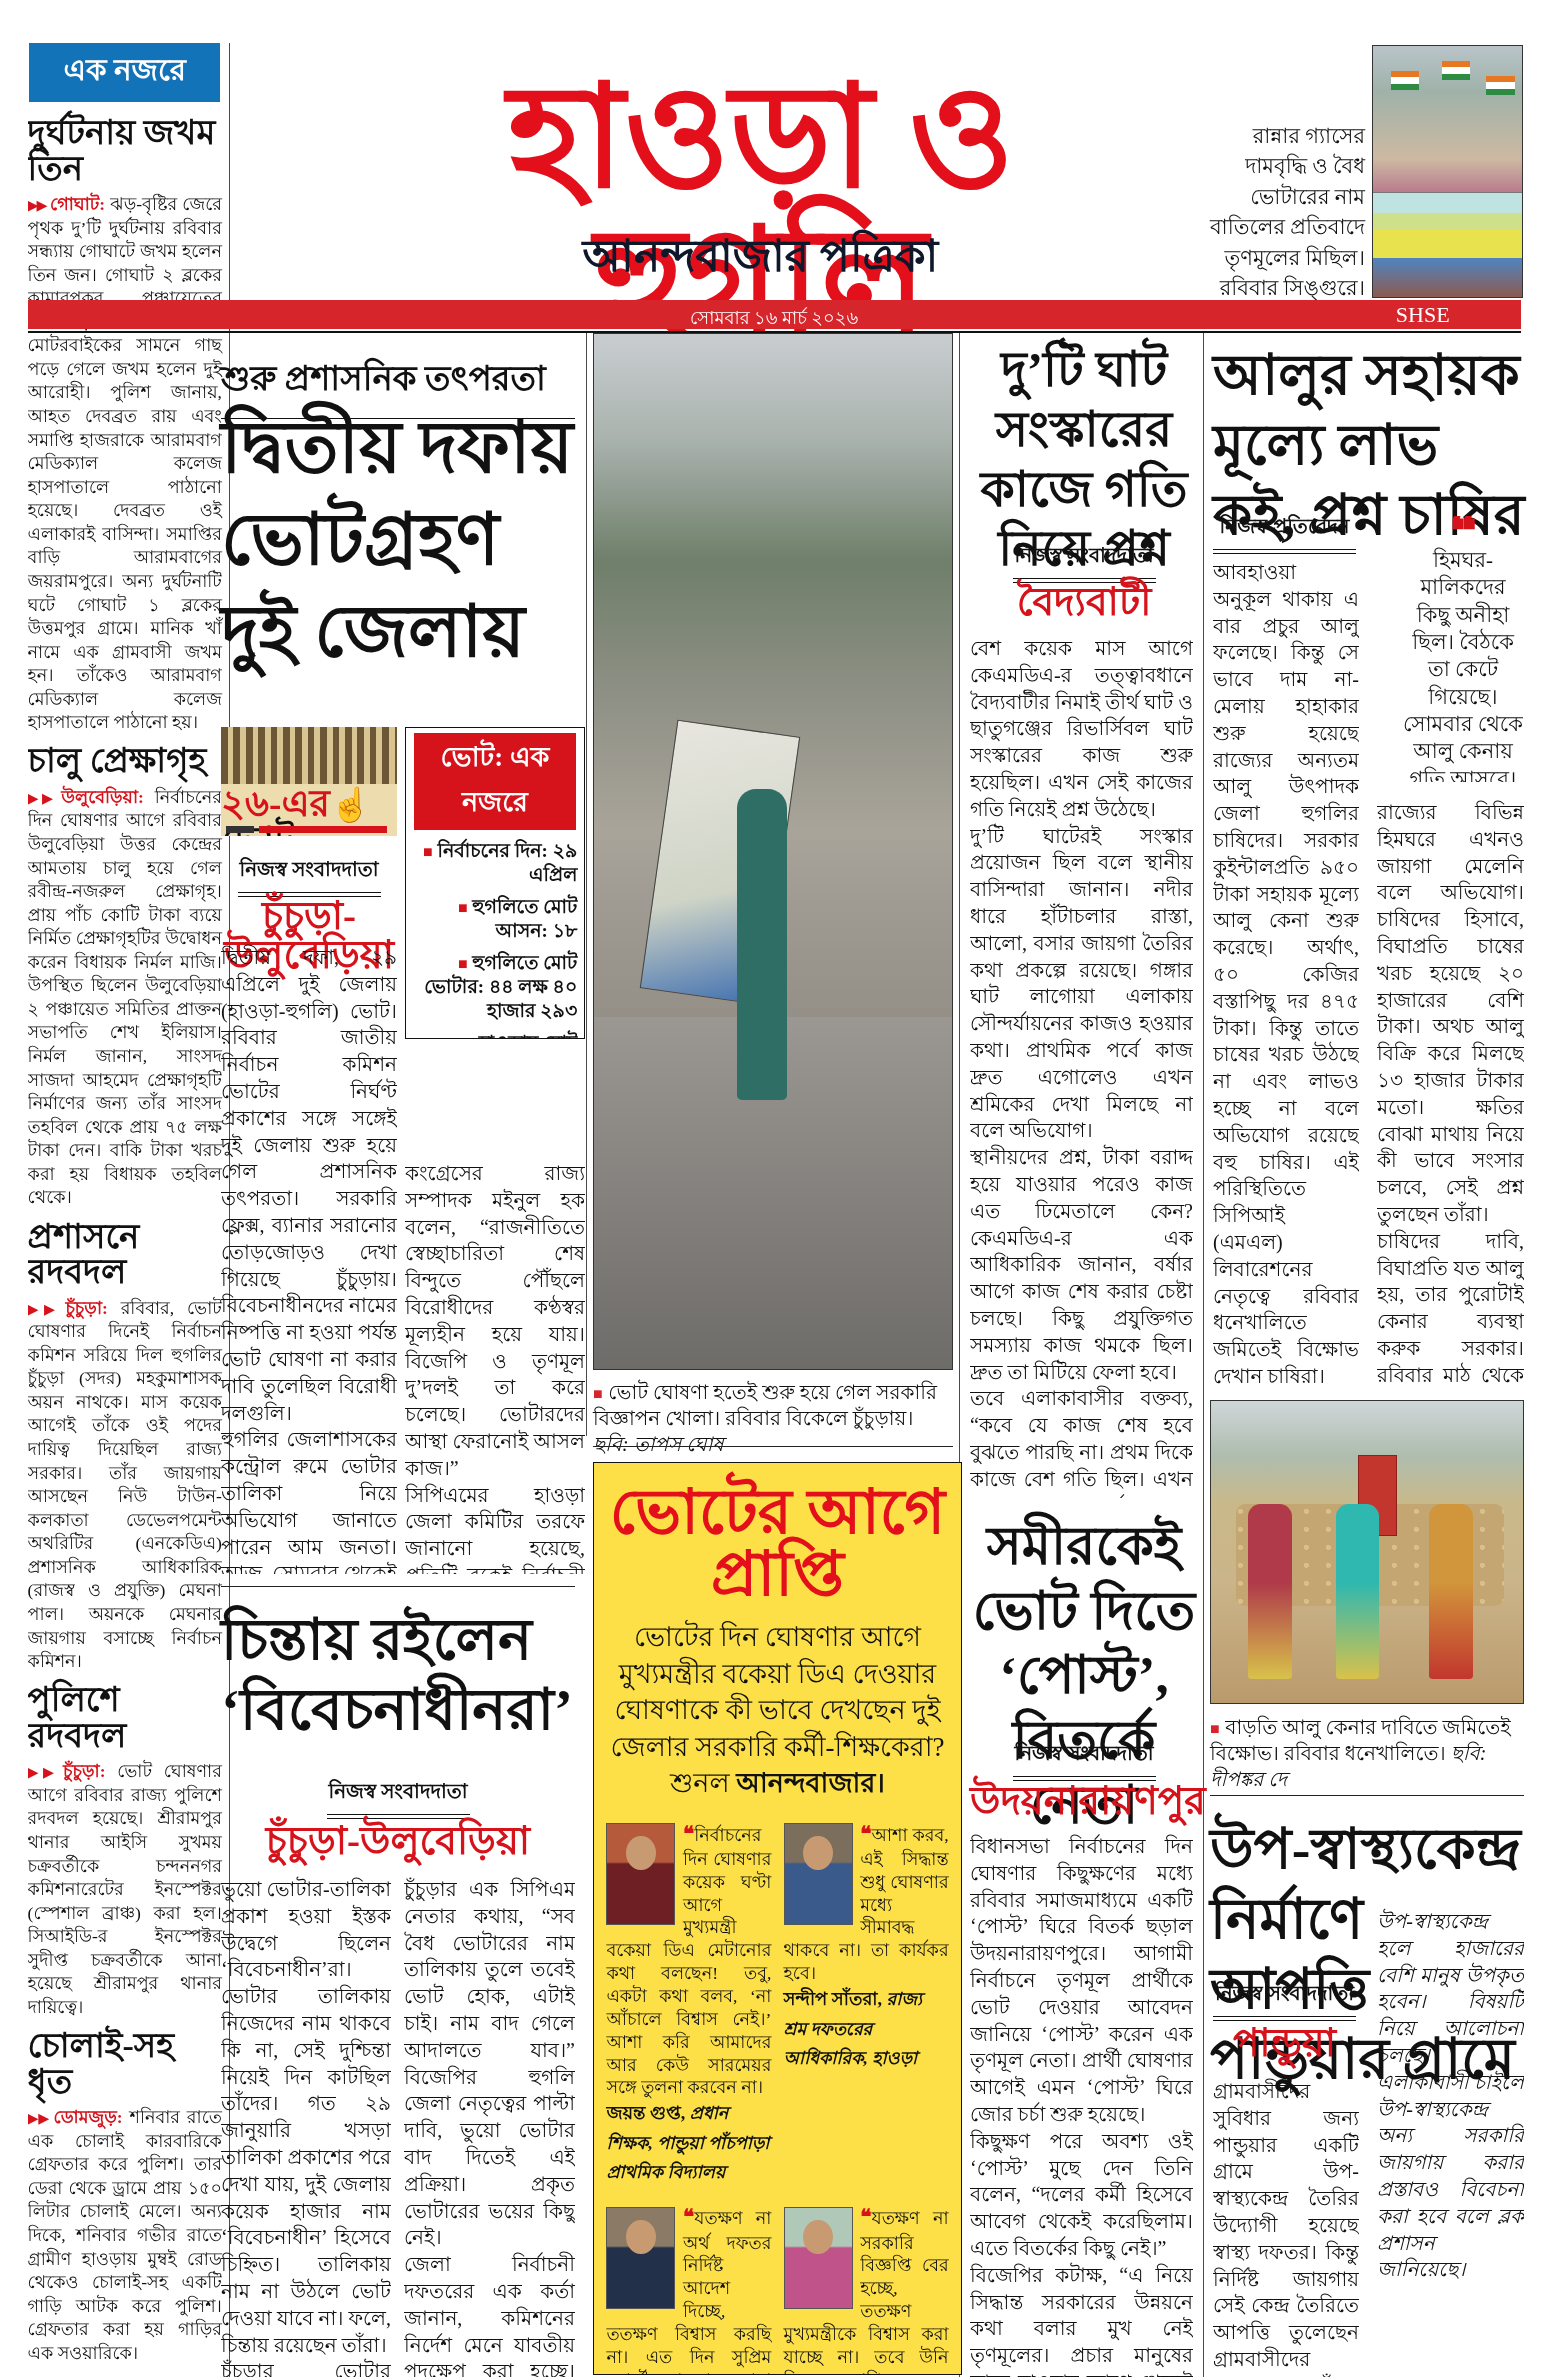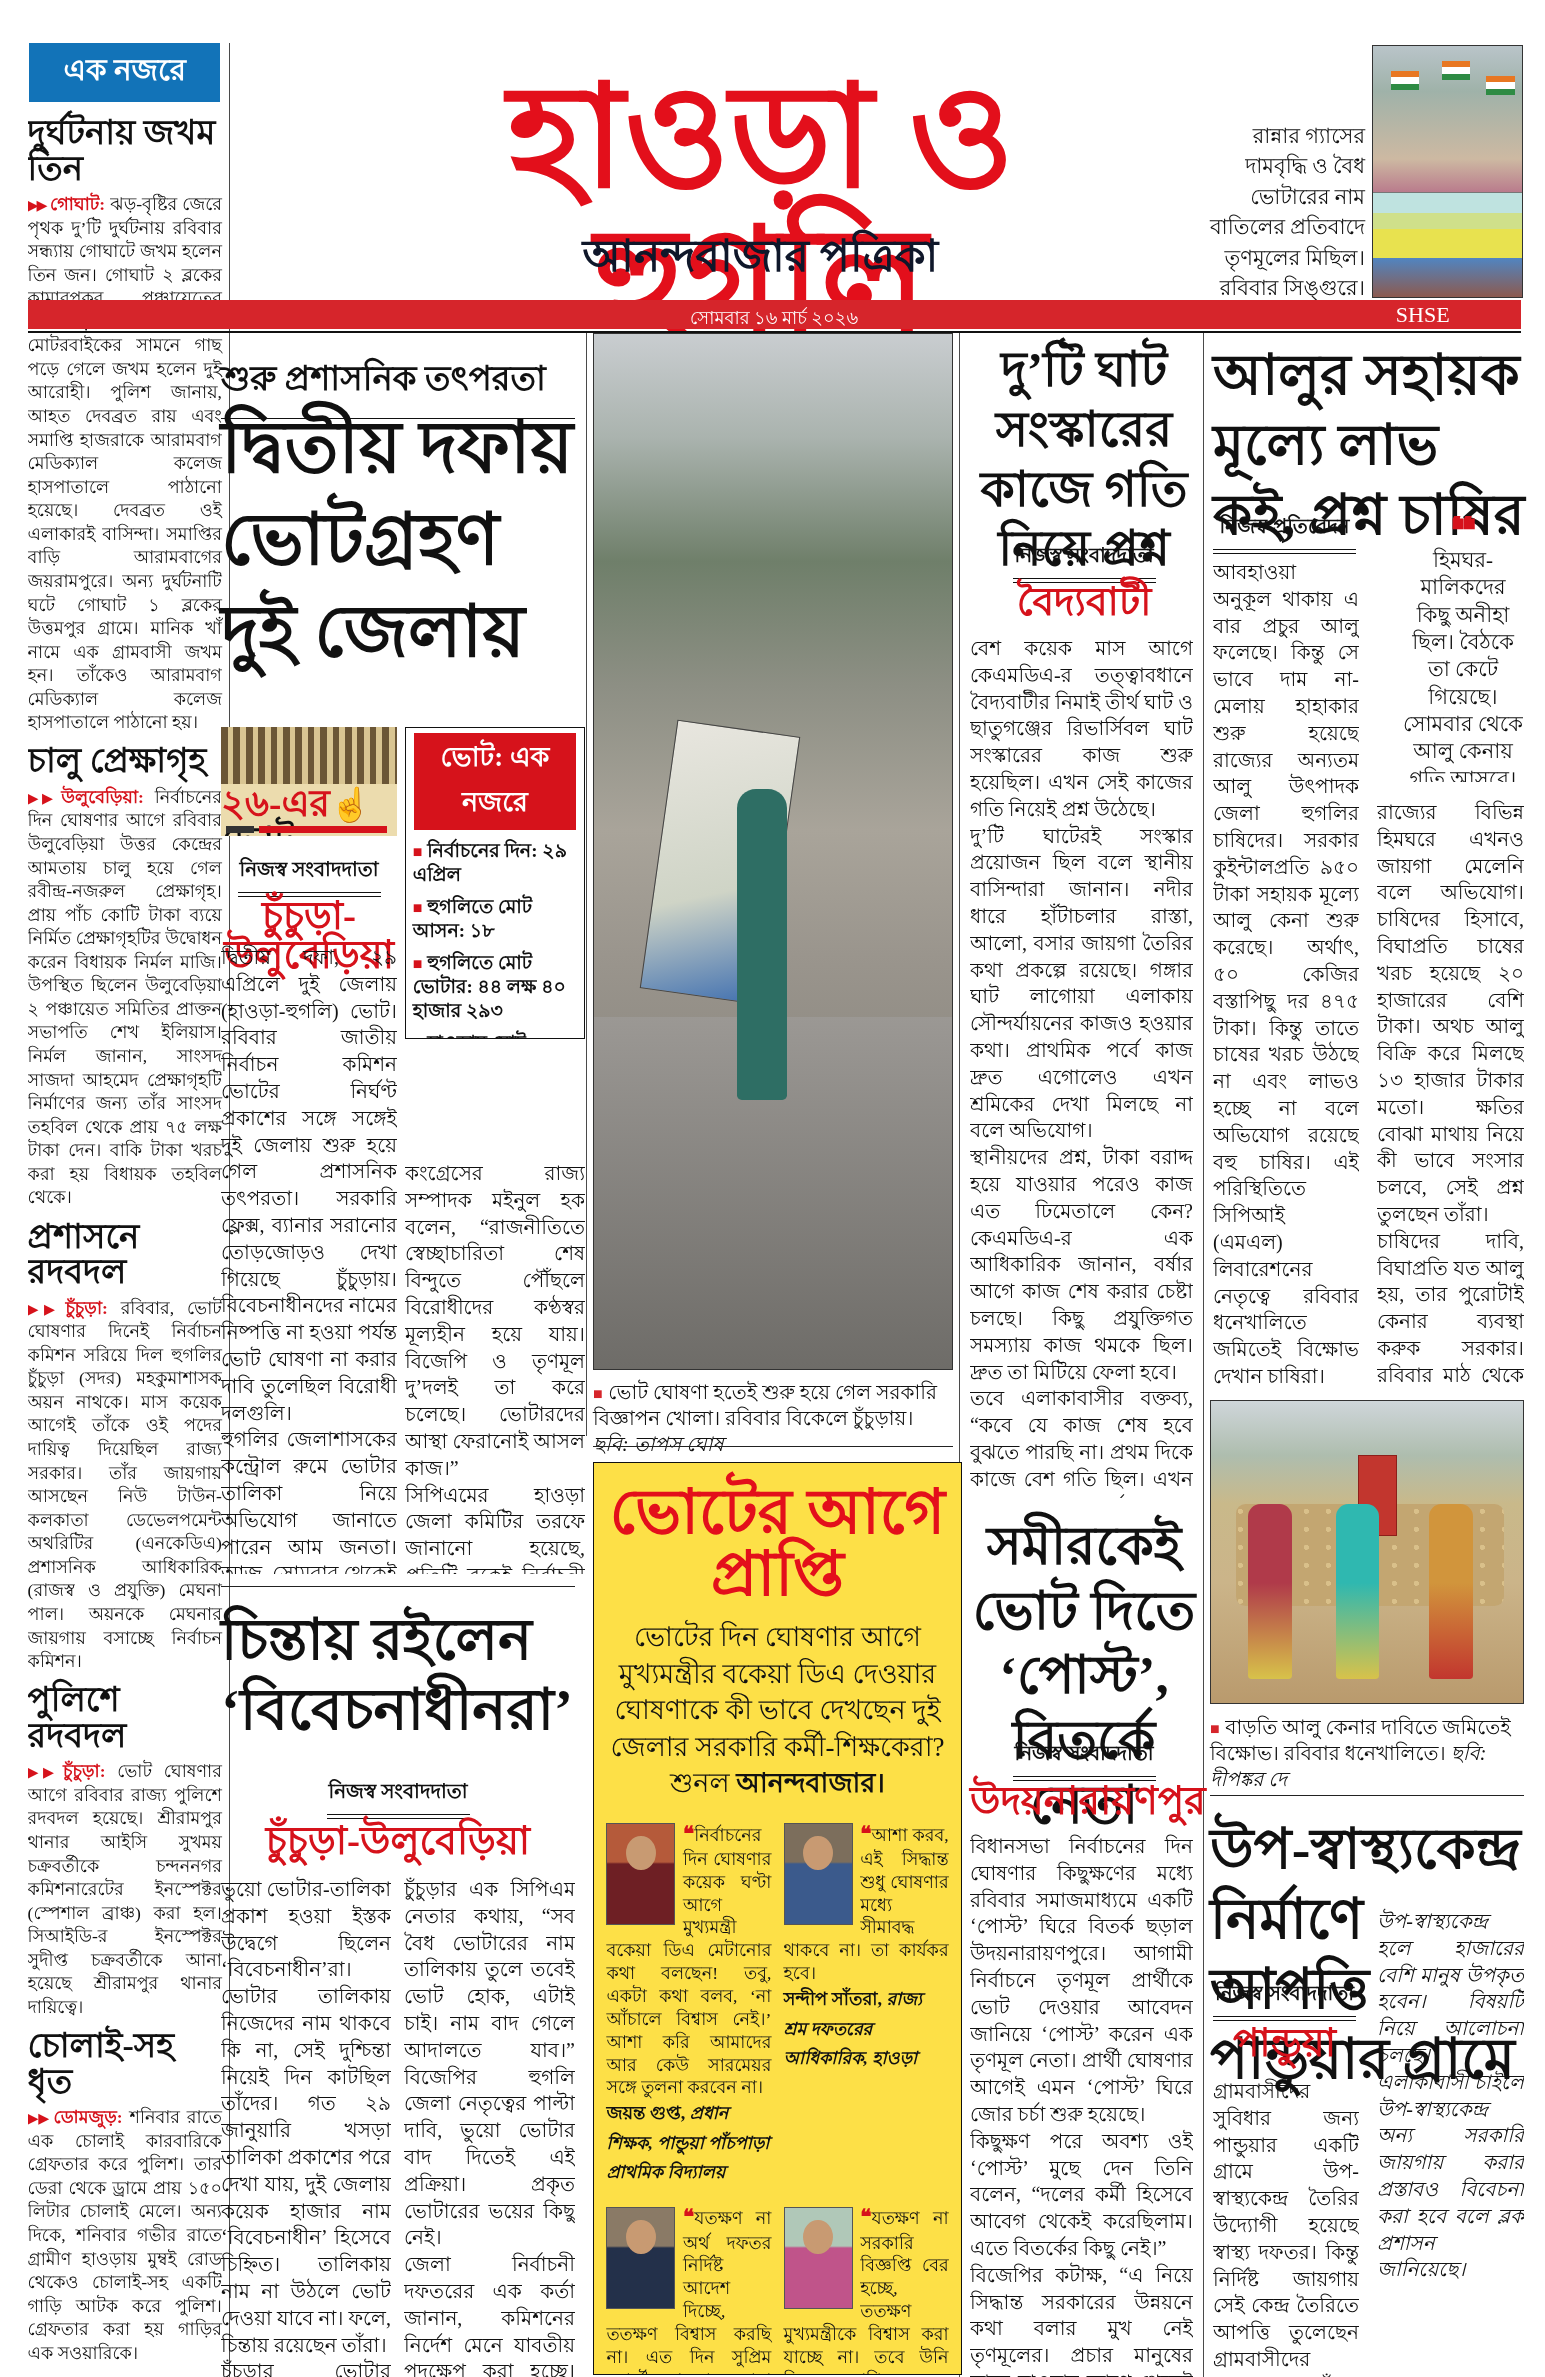--- a/index.html
+++ b/index.html
@@ -60,21 +60,21 @@
   .byline::after{content:"";display:block;width:143px;margin:4.8px auto 0;height:2.9px;
                  border-top:1.4px solid #111;border-bottom:1.4px solid #111;}
   .dateline{color:#d6121b;font-weight:bold;font-size:39px;text-align:center;line-height:1;}
   .body-text{font-size:20px;line-height:1.34;text-align:justify;white-space:pre-line;overflow:hidden;}
 
   
   .vbox{position:absolute;left:405px;top:727px;width:180px;height:312px;border:1.9px solid #111;
         box-sizing:border-box;padding:0 6.7px;overflow:hidden;background:#fff;}
   .vbox-title{background:#d6121b;color:#fff;font-weight:bold;font-size:27px;text-align:center;
               margin:4.8px 1px 8.6px;padding:2.9px 0 4.8px;}
-  .vitem{font-size:19px;font-weight:bold;text-align:left;line-height:1.25;margin-bottom:8.6px;}
+  .vitem{font-size:19px;font-weight:bold;text-align:right;line-height:1.25;margin-bottom:8.6px;}
   .vitem .sq{color:#d6121b;margin-right:4.8px;font-size:16px;}
 
   
   .badge{position:absolute;left:221px;top:727px;width:176px;height:109px;background:#ecdcae;overflow:hidden;}
   .badge .bld{position:absolute;left:0;right:0;top:0;height:57px;
       background:repeating-linear-gradient(90deg,#6b5636 0 6.7px,#d9c592 6.7px 12.4px),linear-gradient(#caa96b,#8a6f45);}
   .badge .row{position:absolute;left:0;right:0;top:58px;font-weight:bold;font-size:37px;line-height:1;}
   .badge .r{color:#d6121b;} .badge .k{color:#111;}
   .badge .hand{font-size:33px;}
   .badge .bar1{position:absolute;left:4.8px;bottom:2.9px;width:28.5px;height:6.7px;background:#333;}

